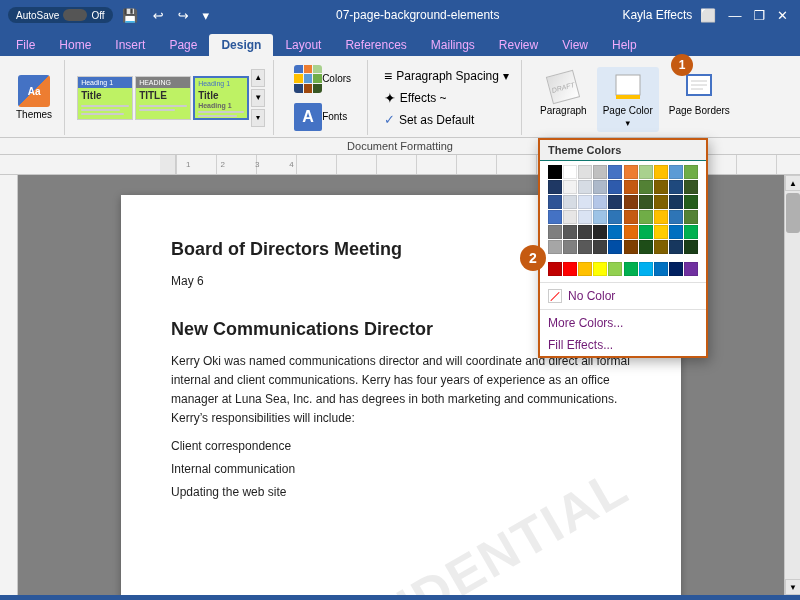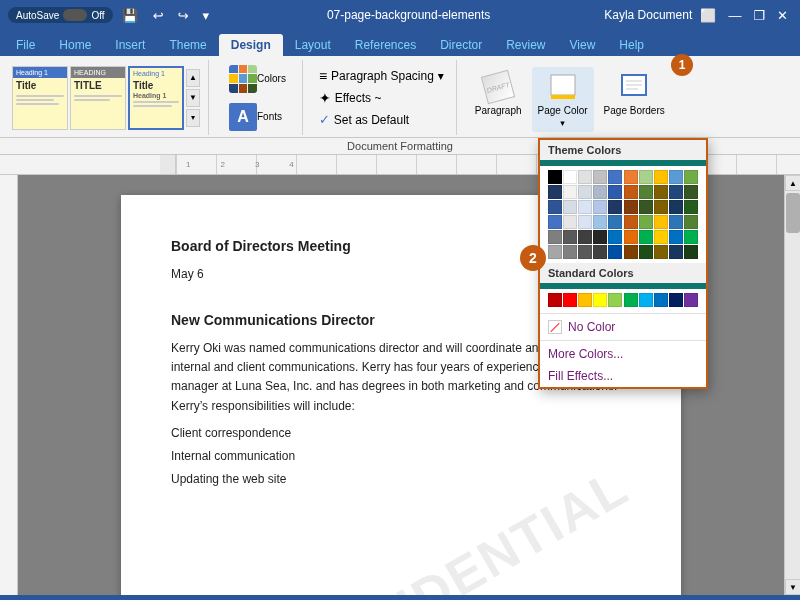--- a/index.html
+++ b/index.html
@@ -37,21 +37,21 @@
     
     .ribbon-tabs {
       background: #2b579a;
       display: flex;
       align-items: flex-end;
       padding: 0 4px;
       height: 26px;
     }
     .ribbon-tab {
       padding: 4px 12px;
-      color: #7dd3fc;
+      color: #f0abfc;
       font-size: 12px;
       cursor: pointer;
       border-radius: 3px 3px 0 0;
     }
     .ribbon-tab.active {
       background: #f3f3f3;
       color: #2b579a;
       font-weight: 600;
     }
 
@@ -112,23 +112,23 @@
       border: 1px solid #ccc;
       cursor: pointer;
       display: flex; align-items: center; justify-content: center;
       font-size: 8px;
     }
     .preset-thumbnails {
       display: flex;
       gap: 2px;
     }
     .preset-thumb {
-      width: 56px; height: 64px;
+      width: 56px; height: 44px;
       border: 1px solid #ccc;
-      background: #fef9c3;
+      background: #bef264;
       cursor: pointer;
       display: flex;
       flex-direction: column;
       overflow: hidden;
       font-size: 6px;
     }
     .preset-thumb.selected { border: 2px solid #4472c4; }
     .pt-header { background: #4472c4; color: white; padding: 2px 3px; font-size: 7px; }
     .pt-title { font-size: 9px; font-weight: bold; padding: 2px 3px; color: #2f2f2f; }
     .pt-lines { padding: 2px 3px; }
@@ -279,21 +279,21 @@
       right: 30px;
       font-size: 52px;
       color: rgba(200, 200, 200, 0.35);
       transform: rotate(-30deg);
       font-weight: bold;
       letter-spacing: 2px;
       pointer-events: none;
       white-space: nowrap;
     }
     .doc-text { font-size: 12px; color: #1f1f1f; line-height: 1.6; }
-    .doc-heading { font-size: 14px; font-weight: bold; margin-bottom: 4px; }
+    .doc-heading { font-size: 18px; font-weight: bold; margin-bottom: 4px; }
     .doc-para { margin-bottom: 8px; }
     .doc-list-item { margin-bottom: 4px; }
 
     
     .status-bar {
       background: #2b579a;
       color: white;
       height: 22px;
       display: flex;
       align-items: center;
@@ -314,21 +314,21 @@
       box-shadow: 2px 4px 12px rgba(0,0,0,0.3);
       z-index: 100;
       font-size: 12px;
     }
     .dropdown-header {
       background: #f0f0f0;
       padding: 4px 8px;
       font-size: 11px;
       font-weight: 600;
       color: #333;
-      border-bottom: 6px solid #0f766e;
+      border-bottom: 1px solid #0f766e;
     }
     .color-grid {
       display: grid;
       grid-template-columns: repeat(10, 1fr);
       gap: 1px;
       padding: 4px 8px;
     }
     .color-cell {
       width: 14px; height: 14px;
       cursor: pointer;
@@ -396,44 +396,52 @@
       <span class="autosave-toggle"></span>
       <span>Off</span>
     </span>
     <button class="tb-btn">💾</button>
     <button class="tb-btn">↩</button>
     <button class="tb-btn">↪</button>
     <button class="tb-btn">▾</button>
   </div>
   <div class="title-bar-center">07-page-background-elements</div>
   <div class="title-bar-right">
-    <span>Kayla Document</span>
+    <span>Kayla Effects</span>
     <button class="tb-btn">⬜</button>
     <button class="tb-btn">—</button>
     <button class="tb-btn">❐</button>
     <button class="tb-btn">✕</button>
   </div>
 </div>
 
 <div class="ribbon-tabs">
   <div class="ribbon-tab">File</div>
   <div class="ribbon-tab">Home</div>
   <div class="ribbon-tab">Insert</div>
-  <div class="ribbon-tab">Theme</div>
+  <div class="ribbon-tab">Page</div>
   <div class="ribbon-tab active">Design</div>
   <div class="ribbon-tab">Layout</div>
   <div class="ribbon-tab">References</div>
-  <div class="ribbon-tab">Director</div>
+  <div class="ribbon-tab">Mailings</div>
   <div class="ribbon-tab">Review</div>
   <div class="ribbon-tab">View</div>
   <div class="ribbon-tab">Help</div>
 </div>
 
 <div class="ribbon">
 
+  <div class="ribbon-group">
+    <div class="ribbon-group-content">
+      <div class="themes-btn">
+        <div class="themes-icon">Aa</div>
+        <span style="font-size:10px;margin-top:2px;">Themes</span>
+      </div>
+    </div>
+  </div>
 
   <div class="ribbon-group">
     <div class="ribbon-group-content">
       <div class="presets-container">
         <div class="preset-thumbnails">
 
           <div class="preset-thumb">
             <div class="pt-header">Heading 1</div>
             <div class="pt-title" style="font-size:10px;font-weight:bold;padding:2px 3px;color:#2f2f2f;">Title</div>
             <div class="pt-lines">
@@ -664,21 +672,20 @@
       <div class="color-cell" style="background: rgb(128, 128, 128);"></div>
       <div class="color-cell" style="background: rgb(89, 89, 89);"></div>
       <div class="color-cell" style="background: rgb(64, 64, 64);"></div>
       <div class="color-cell" style="background: rgb(0, 78, 166);"></div>
       <div class="color-cell" style="background: rgb(127, 63, 0);"></div>
       <div class="color-cell" style="background: rgb(30, 77, 24);"></div>
       <div class="color-cell" style="background: rgb(127, 96, 0);"></div>
       <div class="color-cell" style="background: rgb(23, 55, 94);"></div>
       <div class="color-cell" style="background: rgb(26, 62, 24);"></div>
     </div>
-  <div class="dropdown-header">Standard Colors</div>
   <div class="color-grid" id="standard-color-grid" style="grid-template-columns: repeat(10, 1fr);">
   <div class="color-cell" style="background: rgb(192, 0, 0);"></div>
       <div class="color-cell" style="background: rgb(255, 0, 0);"></div>
       <div class="color-cell" style="background: rgb(255, 192, 0);"></div>
       <div class="color-cell" style="background: rgb(255, 255, 0);"></div>
       <div class="color-cell" style="background: rgb(146, 208, 80);"></div>
       <div class="color-cell" style="background: rgb(0, 176, 80);"></div>
       <div class="color-cell" style="background: rgb(0, 176, 240);"></div>
       <div class="color-cell" style="background: rgb(0, 112, 192);"></div>
       <div class="color-cell" style="background: rgb(0, 32, 96);"></div>

